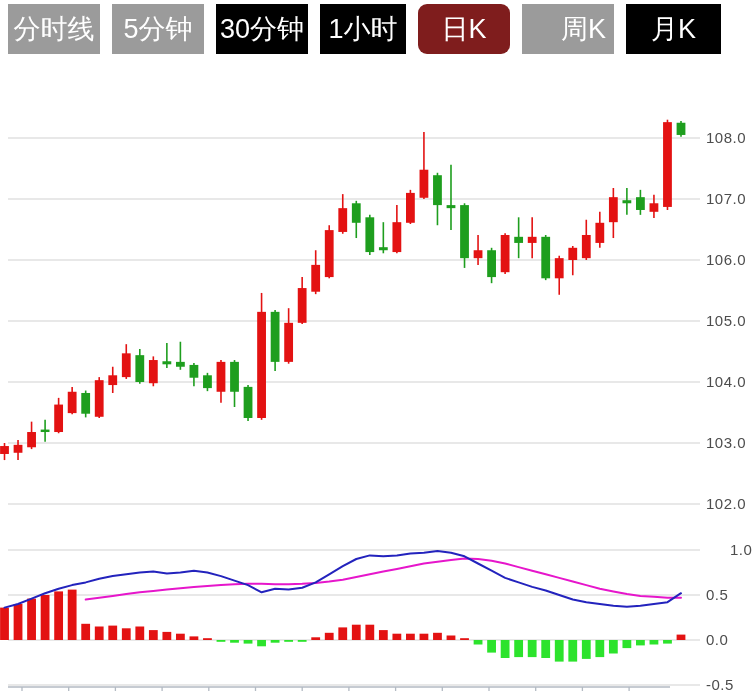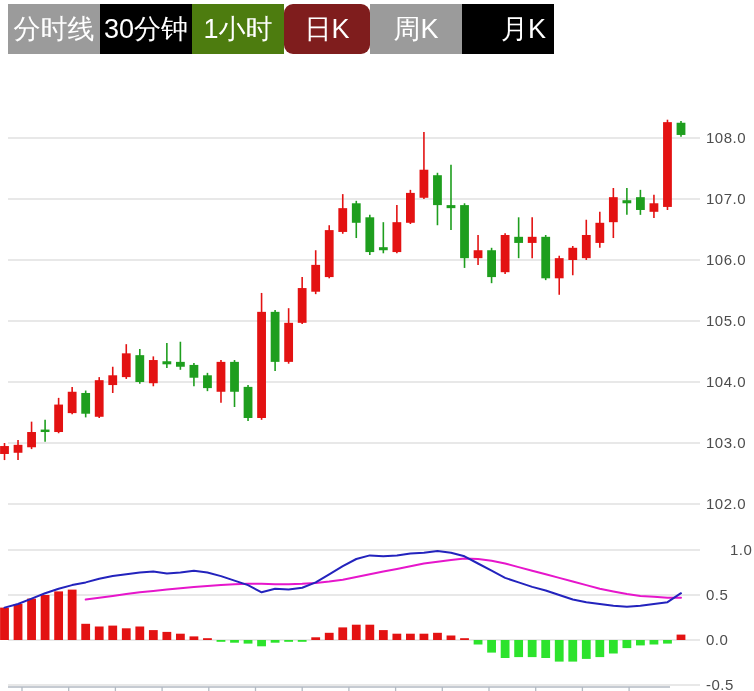--- a/index.html
+++ b/index.html
@@ -1,18 +1,18 @@
 <!DOCTYPE html>
 <html><head>
 <meta charset="utf-8">
 <style>
   html,body{margin:0;padding:0;background:#ffffff;width:754px;height:691px;overflow:hidden;
     font-family:"Liberation Sans",sans-serif;}
   #app{position:relative;width:754px;height:691px;background:#fff;}
-  .tabs{position:absolute;top:4px;left:8px;display:flex;gap:0;}
+  .tabs{position:absolute;top:4px;left:8px;display:flex;gap:12px;}
   .tab{height:50px;border:none;color:#ffffff;font-size:27px;line-height:50px;text-align:center;
     padding:0;cursor:pointer;font-family:"Liberation Sans",sans-serif;background:#9b9b9b;}
   .tab:nth-child(1){width:92px;}
   .tab:nth-child(2){width:92px;}
   .tab:nth-child(3){width:92px;}
   .tab:nth-child(4){width:86px;}
   .tab:nth-child(5){width:92px;}
   .tab:nth-child(6){width:92px;padding-left:31px;}
   .tab:nth-child(7){width:95px;}
   #chart-wrap{position:absolute;top:0;left:0;width:754px;height:691px;}
@@ -227,20 +227,21 @@
         <div class="axis-label" style="top: 495px; color: rgb(77, 77, 77);">102.0</div>
         <div class="axis-label" style="top: 541px; color: rgb(77, 77, 77); margin-left: 24px;">1.0</div>
         <div class="axis-label" style="top: 586px; color: rgb(77, 77, 77);">0.5</div>
         <div class="axis-label" style="top: 631px; color: rgb(77, 77, 77);">0.0</div>
         <div class="axis-label" style="top: 676px; color: rgb(77, 77, 77);">-0.5</div>
       </div>
   </div>
 
   <div class="tabs">
     <button class="tab" style="background: rgb(155, 155, 155);">分时线</button>
+    <button class="tab" style="background: rgb(155, 155, 155);">5分钟</button>
     <button class="tab" style="background: #000000;">30分钟</button>
-    <button class="tab" style="background: #4d7c0f;">1小时</button>
+    <button class="tab" style="background: #000000;">1小时</button>
     <button class="tab" style="background: #7f1d1d; border-radius: 9px;">日K</button>
     <button class="tab" style="background: rgb(155, 155, 155);">周K</button>
     <button class="tab" style="background: #000000;">月K</button>
   </div>
 
 </div>
 
 </body></html>

